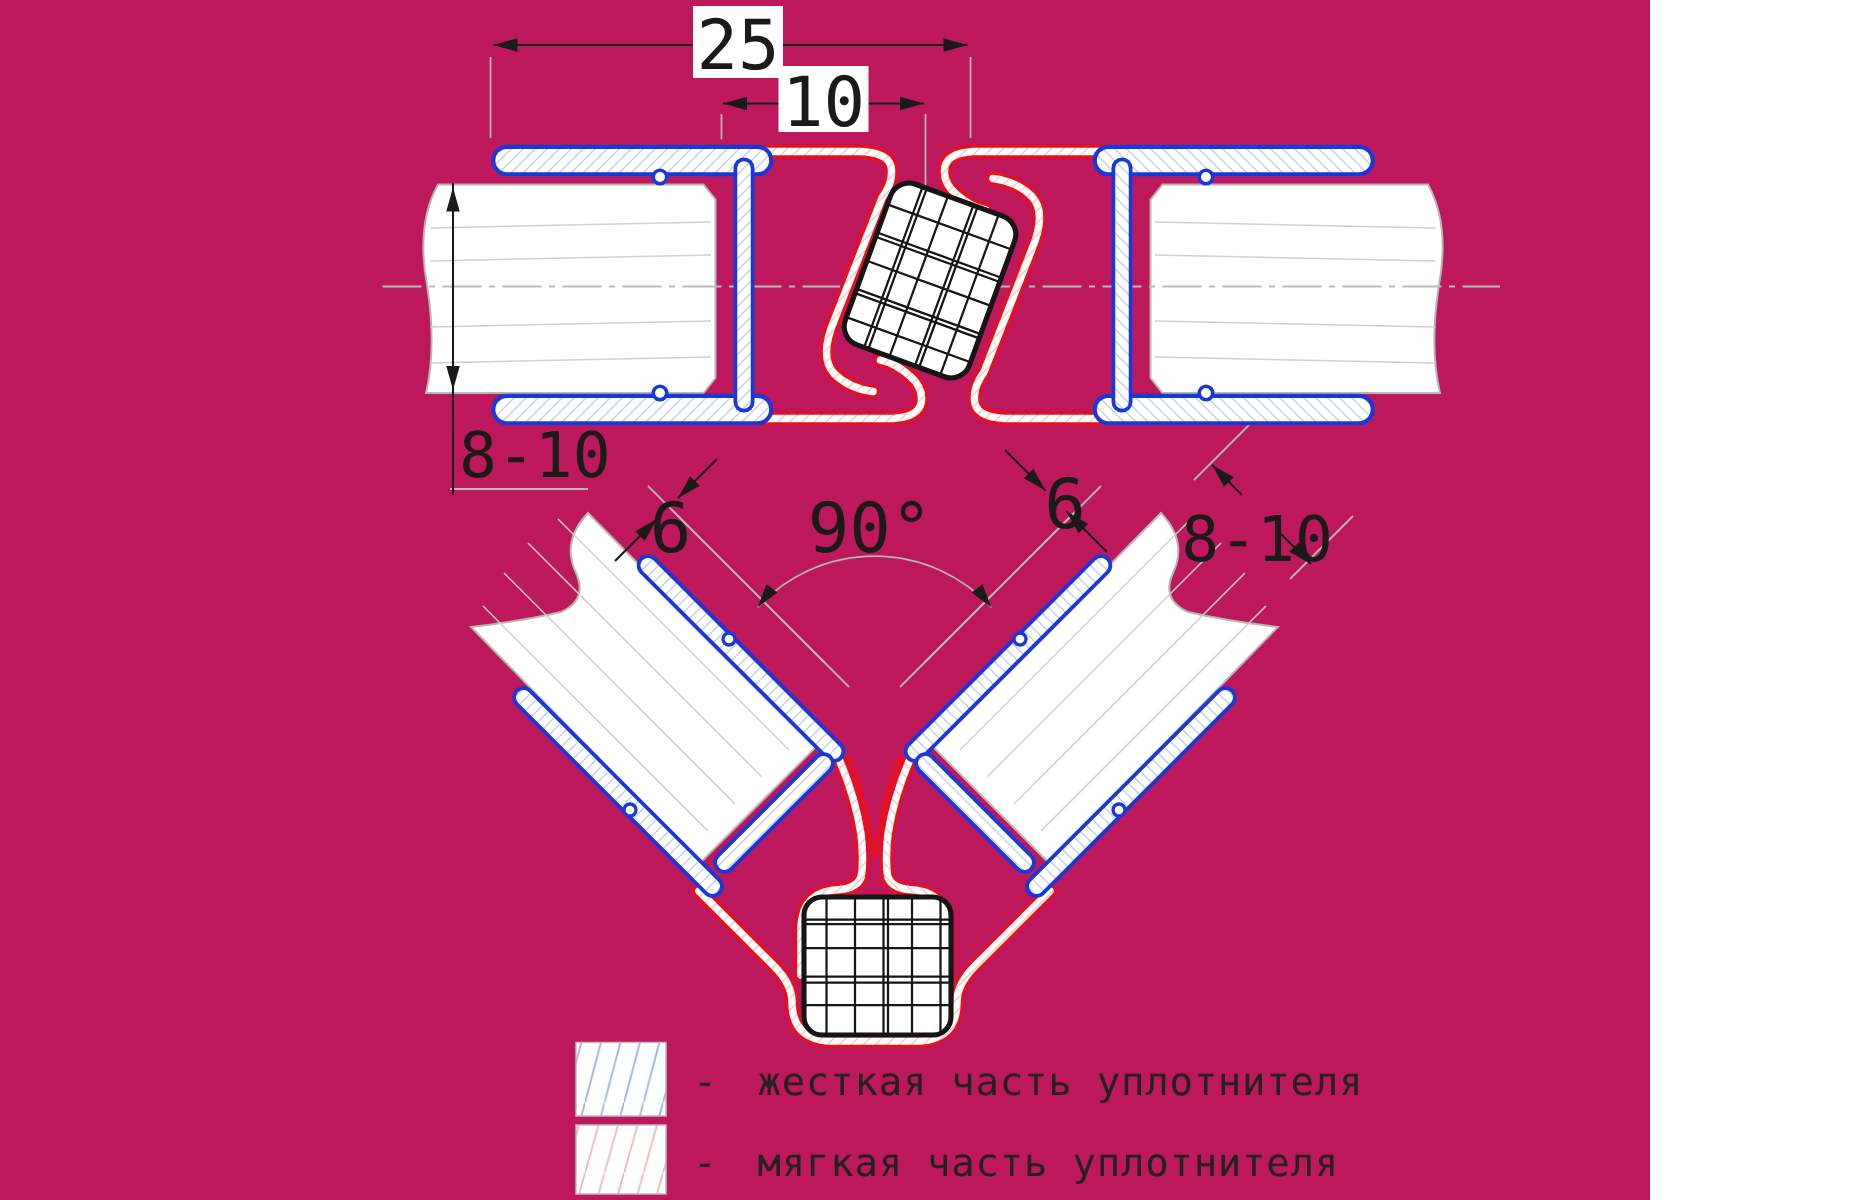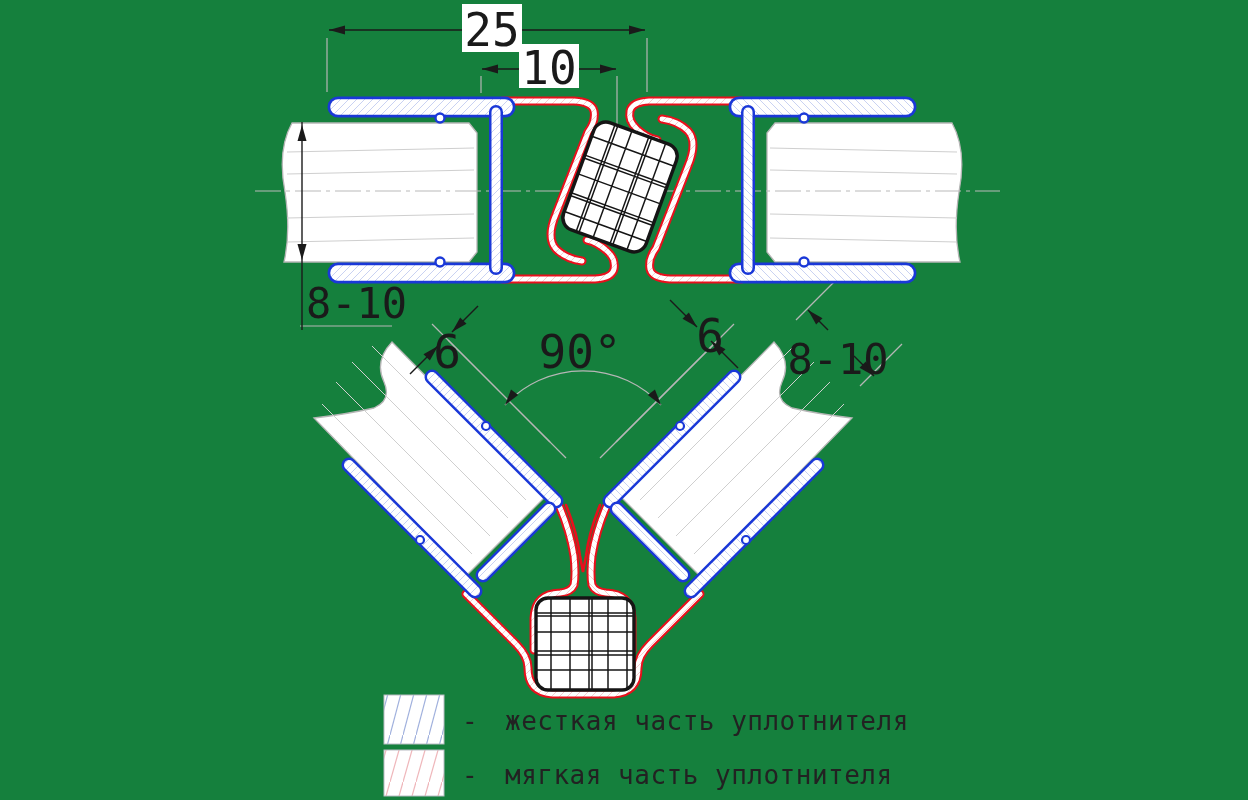--- a/index.html
+++ b/index.html
@@ -1,16 +1,16 @@
 <!DOCTYPE html>
 <html><head>
 <meta charset="utf-8">
 <style>
   html,body{margin:0;padding:0;background:#ffffff;}
-  .page{width:1248px;height:800px;position:relative;background:#15803d;overflow:hidden;text-align:center;}
+  .page{width:1100px;height:800px;position:relative;background:#be185d;overflow:hidden;text-align:center;}
   svg{display:block;}
   text{font-family:"DejaVu Sans Mono","Liberation Mono",monospace;fill:#1a1a1a;}
   .dim{font-size:46px;}
   .dimS{font-size:42px;}
   .leg{font-size:26px;letter-spacing:.5px;fill:#222;}
   .thin{stroke:#b6b6b6;stroke-width:1.2;fill:none;}
   .dimln{stroke:#1a1a1a;stroke-width:1.4;fill:none;}
   .glass{stroke:#b6b6b6;stroke-width:1.3;fill:#ffffff;}
   .ghatch{stroke:#cfcfcf;stroke-width:1;fill:none;}
   .cl{stroke:#b9b9b9;stroke-width:1.2;fill:none;stroke-dasharray:26 5 4 5;}

